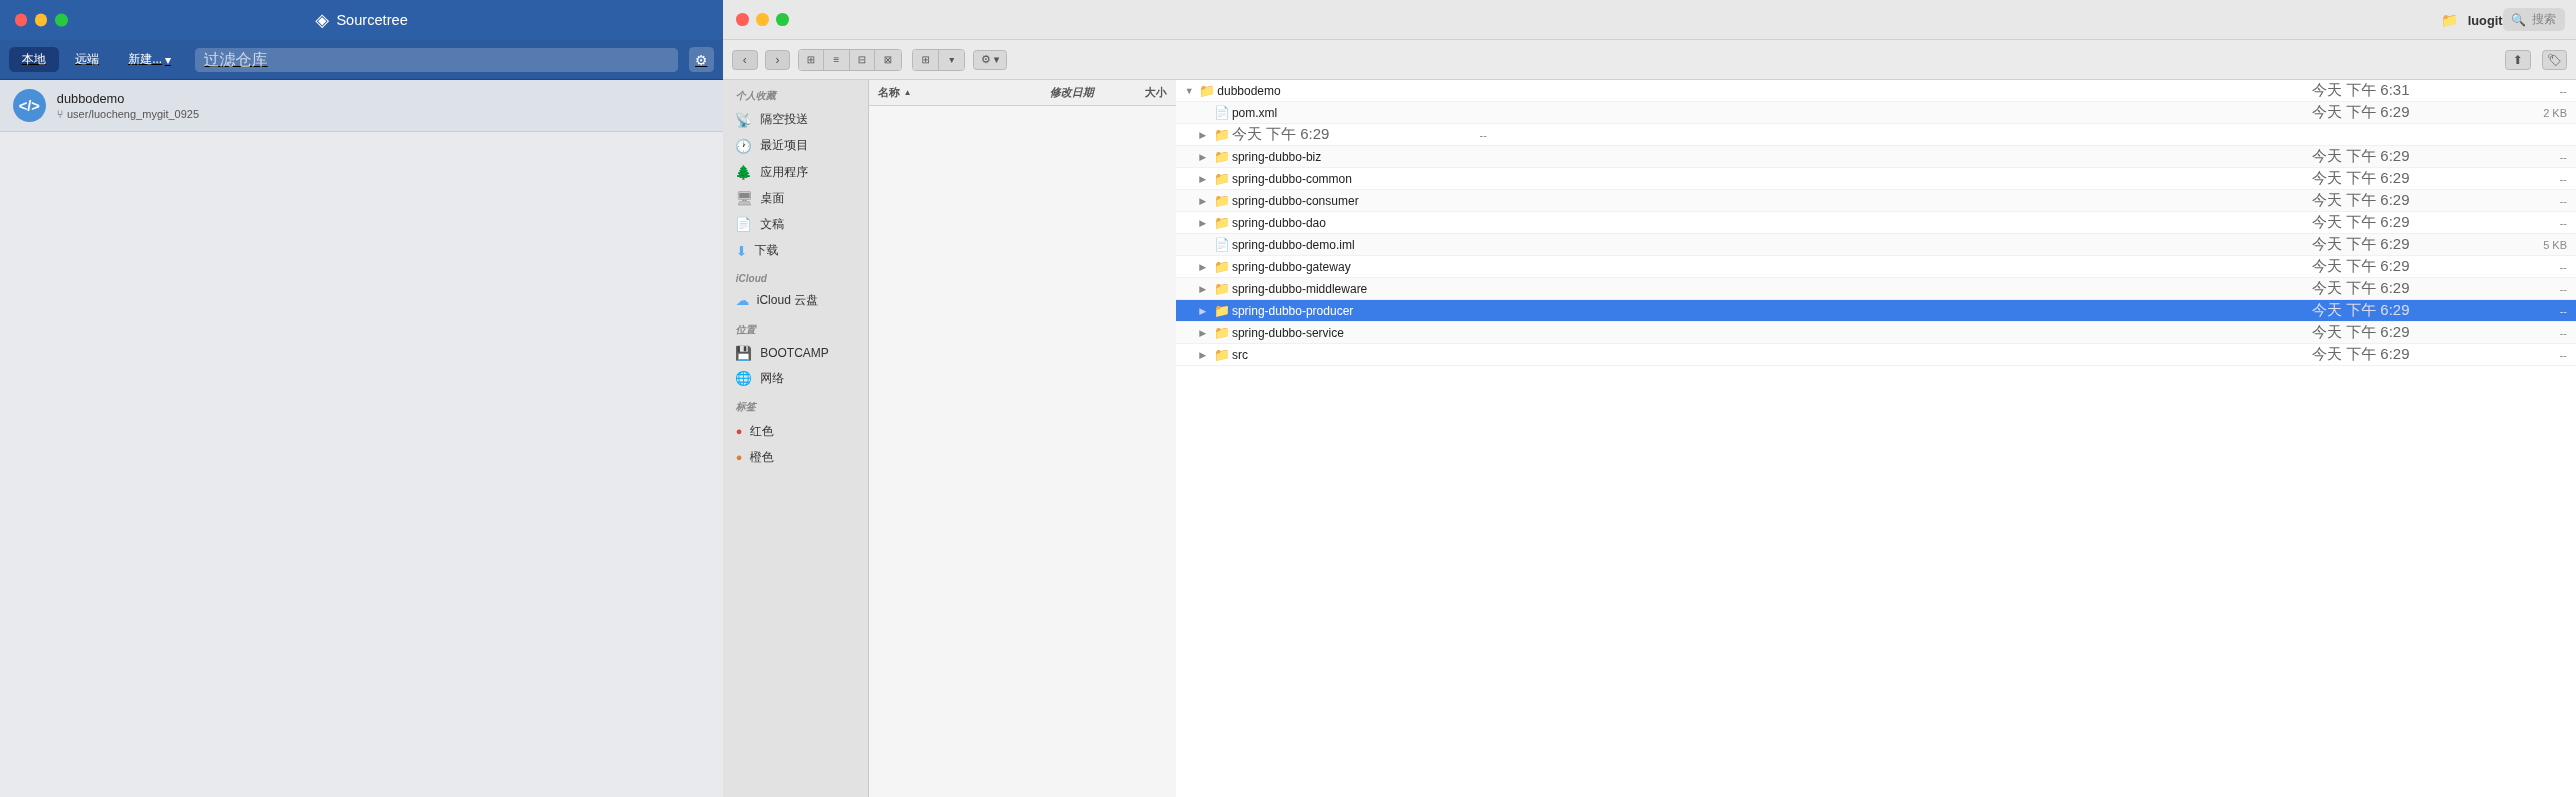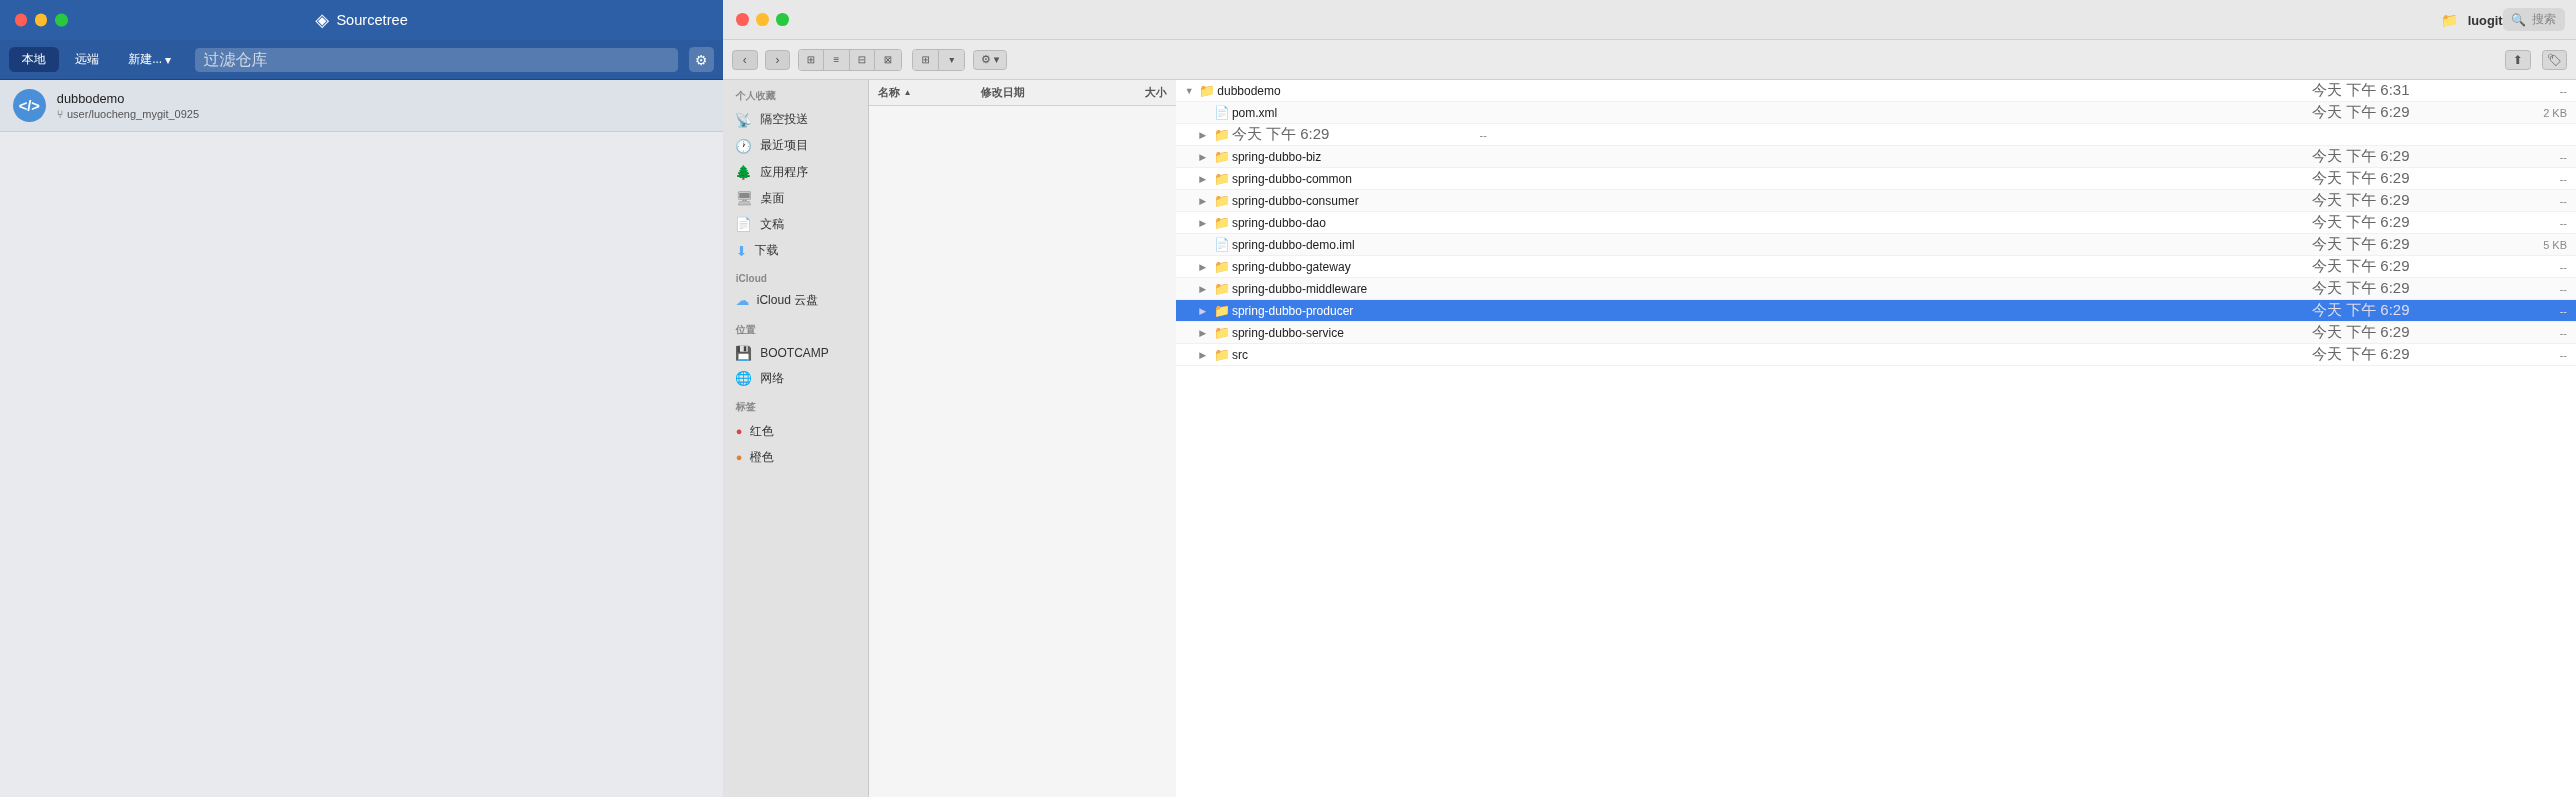--- a/index.html
+++ b/index.html
@@ -46,20 +46,21 @@
     }
 
     .st-toolbar {
       height: 40px;
       background: #2c5a9e;
       display: flex;
       align-items: center;
       padding: 0 9px;
       gap: 3.6px;
       border-bottom: 0.9px solid #1e4580;
+      text-decoration: underline;
     }
     .st-tab {
       padding: 3.6px 12.8px;
       border-radius: 5.5px;
       color: #fff;
       font-size: 12px;
       cursor: pointer;
       background: transparent;
       border: none;
     }
@@ -236,20 +237,21 @@
       border-right: 0.9px solid #c8c8c8;
       overflow-y: auto;
       flex-shrink: 0;
     }
     .sidebar-section-label {
       font-size: 10px;
       font-weight: 700;
       color: #888;
       padding: 9px 12.8px 3.6px;
       text-transform: none;
+      font-style: italic;
     }
     .sidebar-item {
       display: flex;
       align-items: center;
       gap: 7.3px;
       padding: 4.6px 12.8px;
       font-size: 12px;
       color: #333;
       cursor: pointer;
       border-radius: 3.6px;
@@ -274,21 +276,21 @@
       background: #f0f0f0;
       border-bottom: 0.9px solid #d0d0d0;
       height: 25.5px;
       padding: 0 9px;
       font-size: 11px;
       color: #555;
       font-weight: 600;
       user-select: none;
     }
     .col-name { flex: 1; display: flex; align-items: center; gap: 3.6px; }
-    .col-date { width: 182px; text-align: center; }
+    .col-date { width: 182px; text-align: right; font-style: italic; }
     .col-size { width: 73px; text-align: right; }
 
     .finder-files {
       flex: 1;
       overflow-y: auto;
       background: #fff;
     }
     .file-row {
       display: flex;
       align-items: center;

